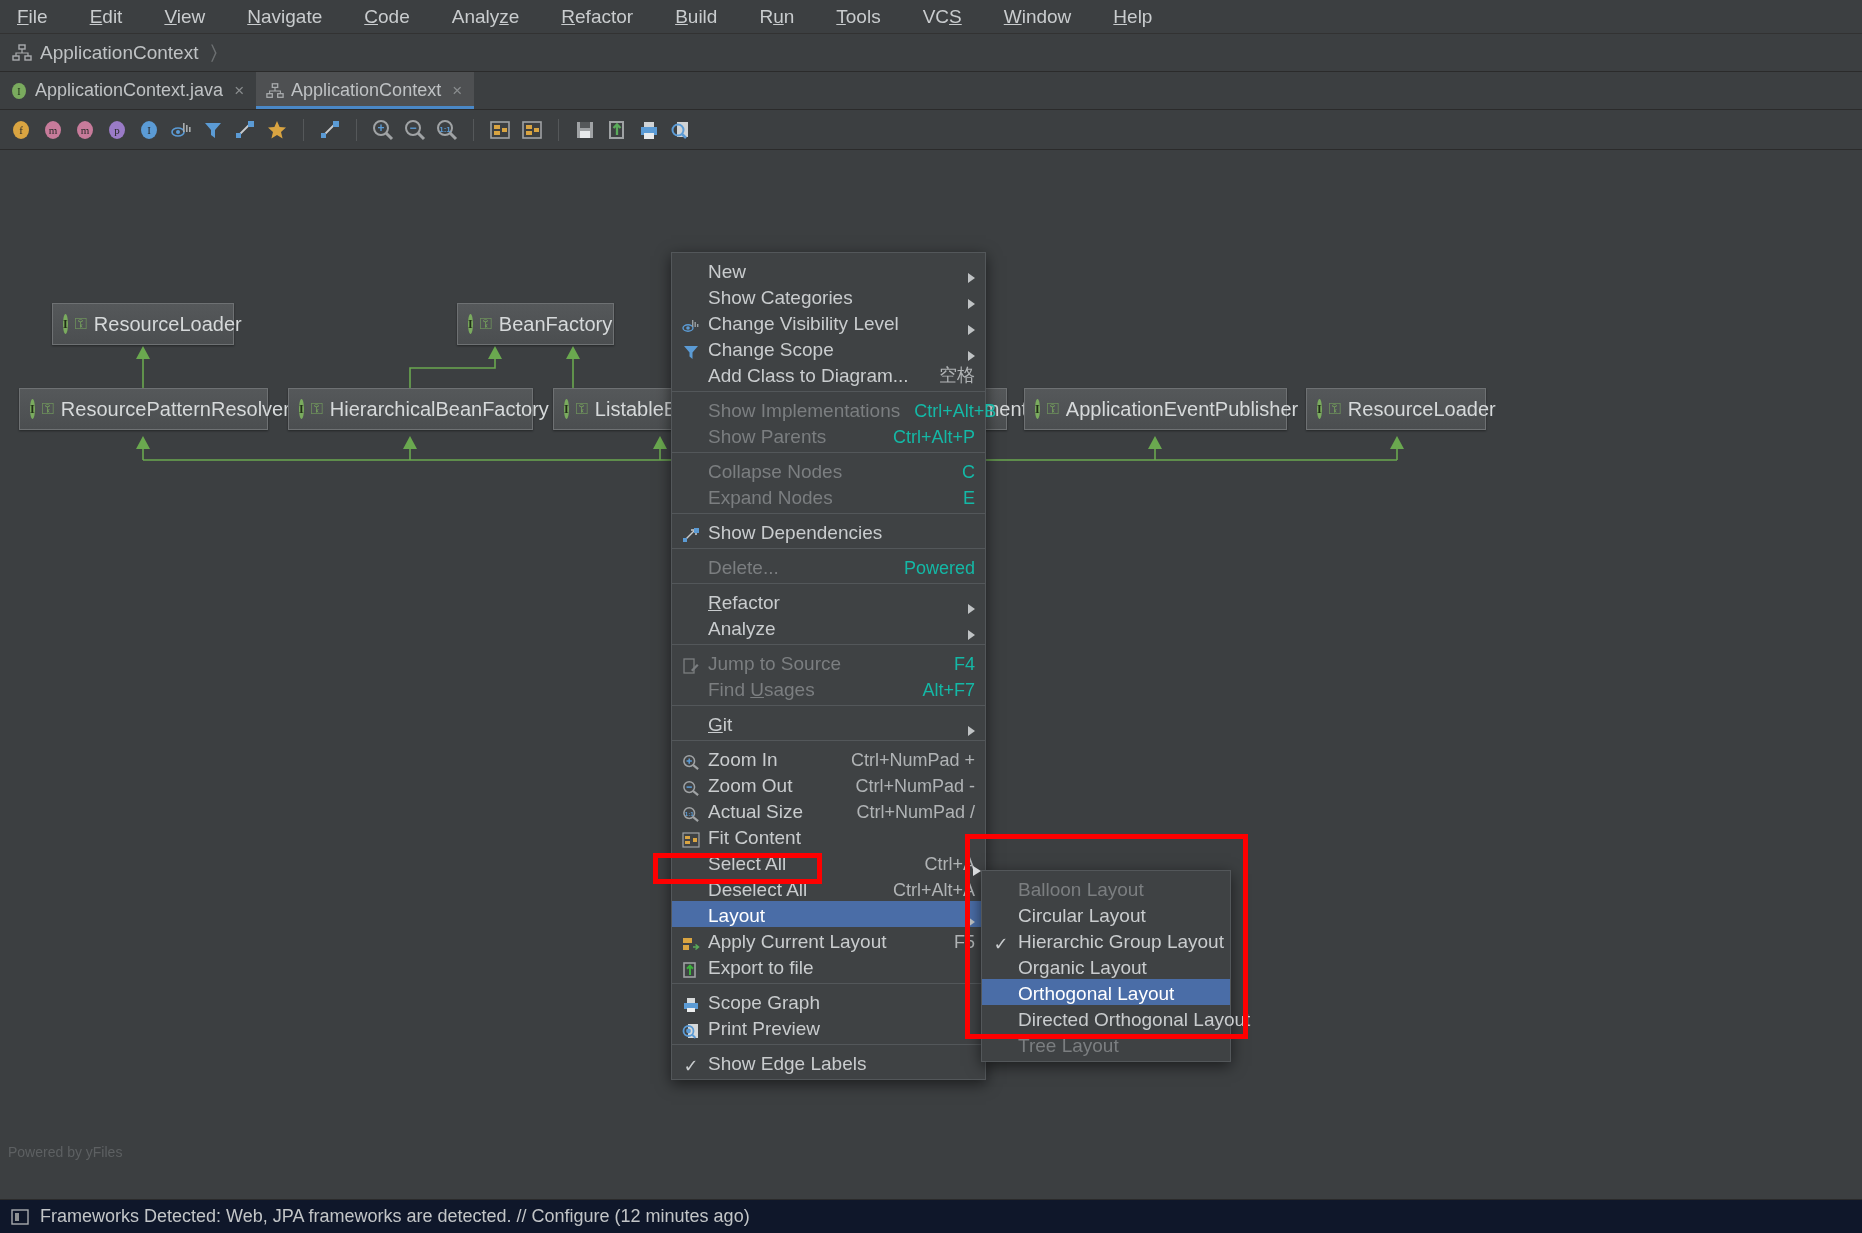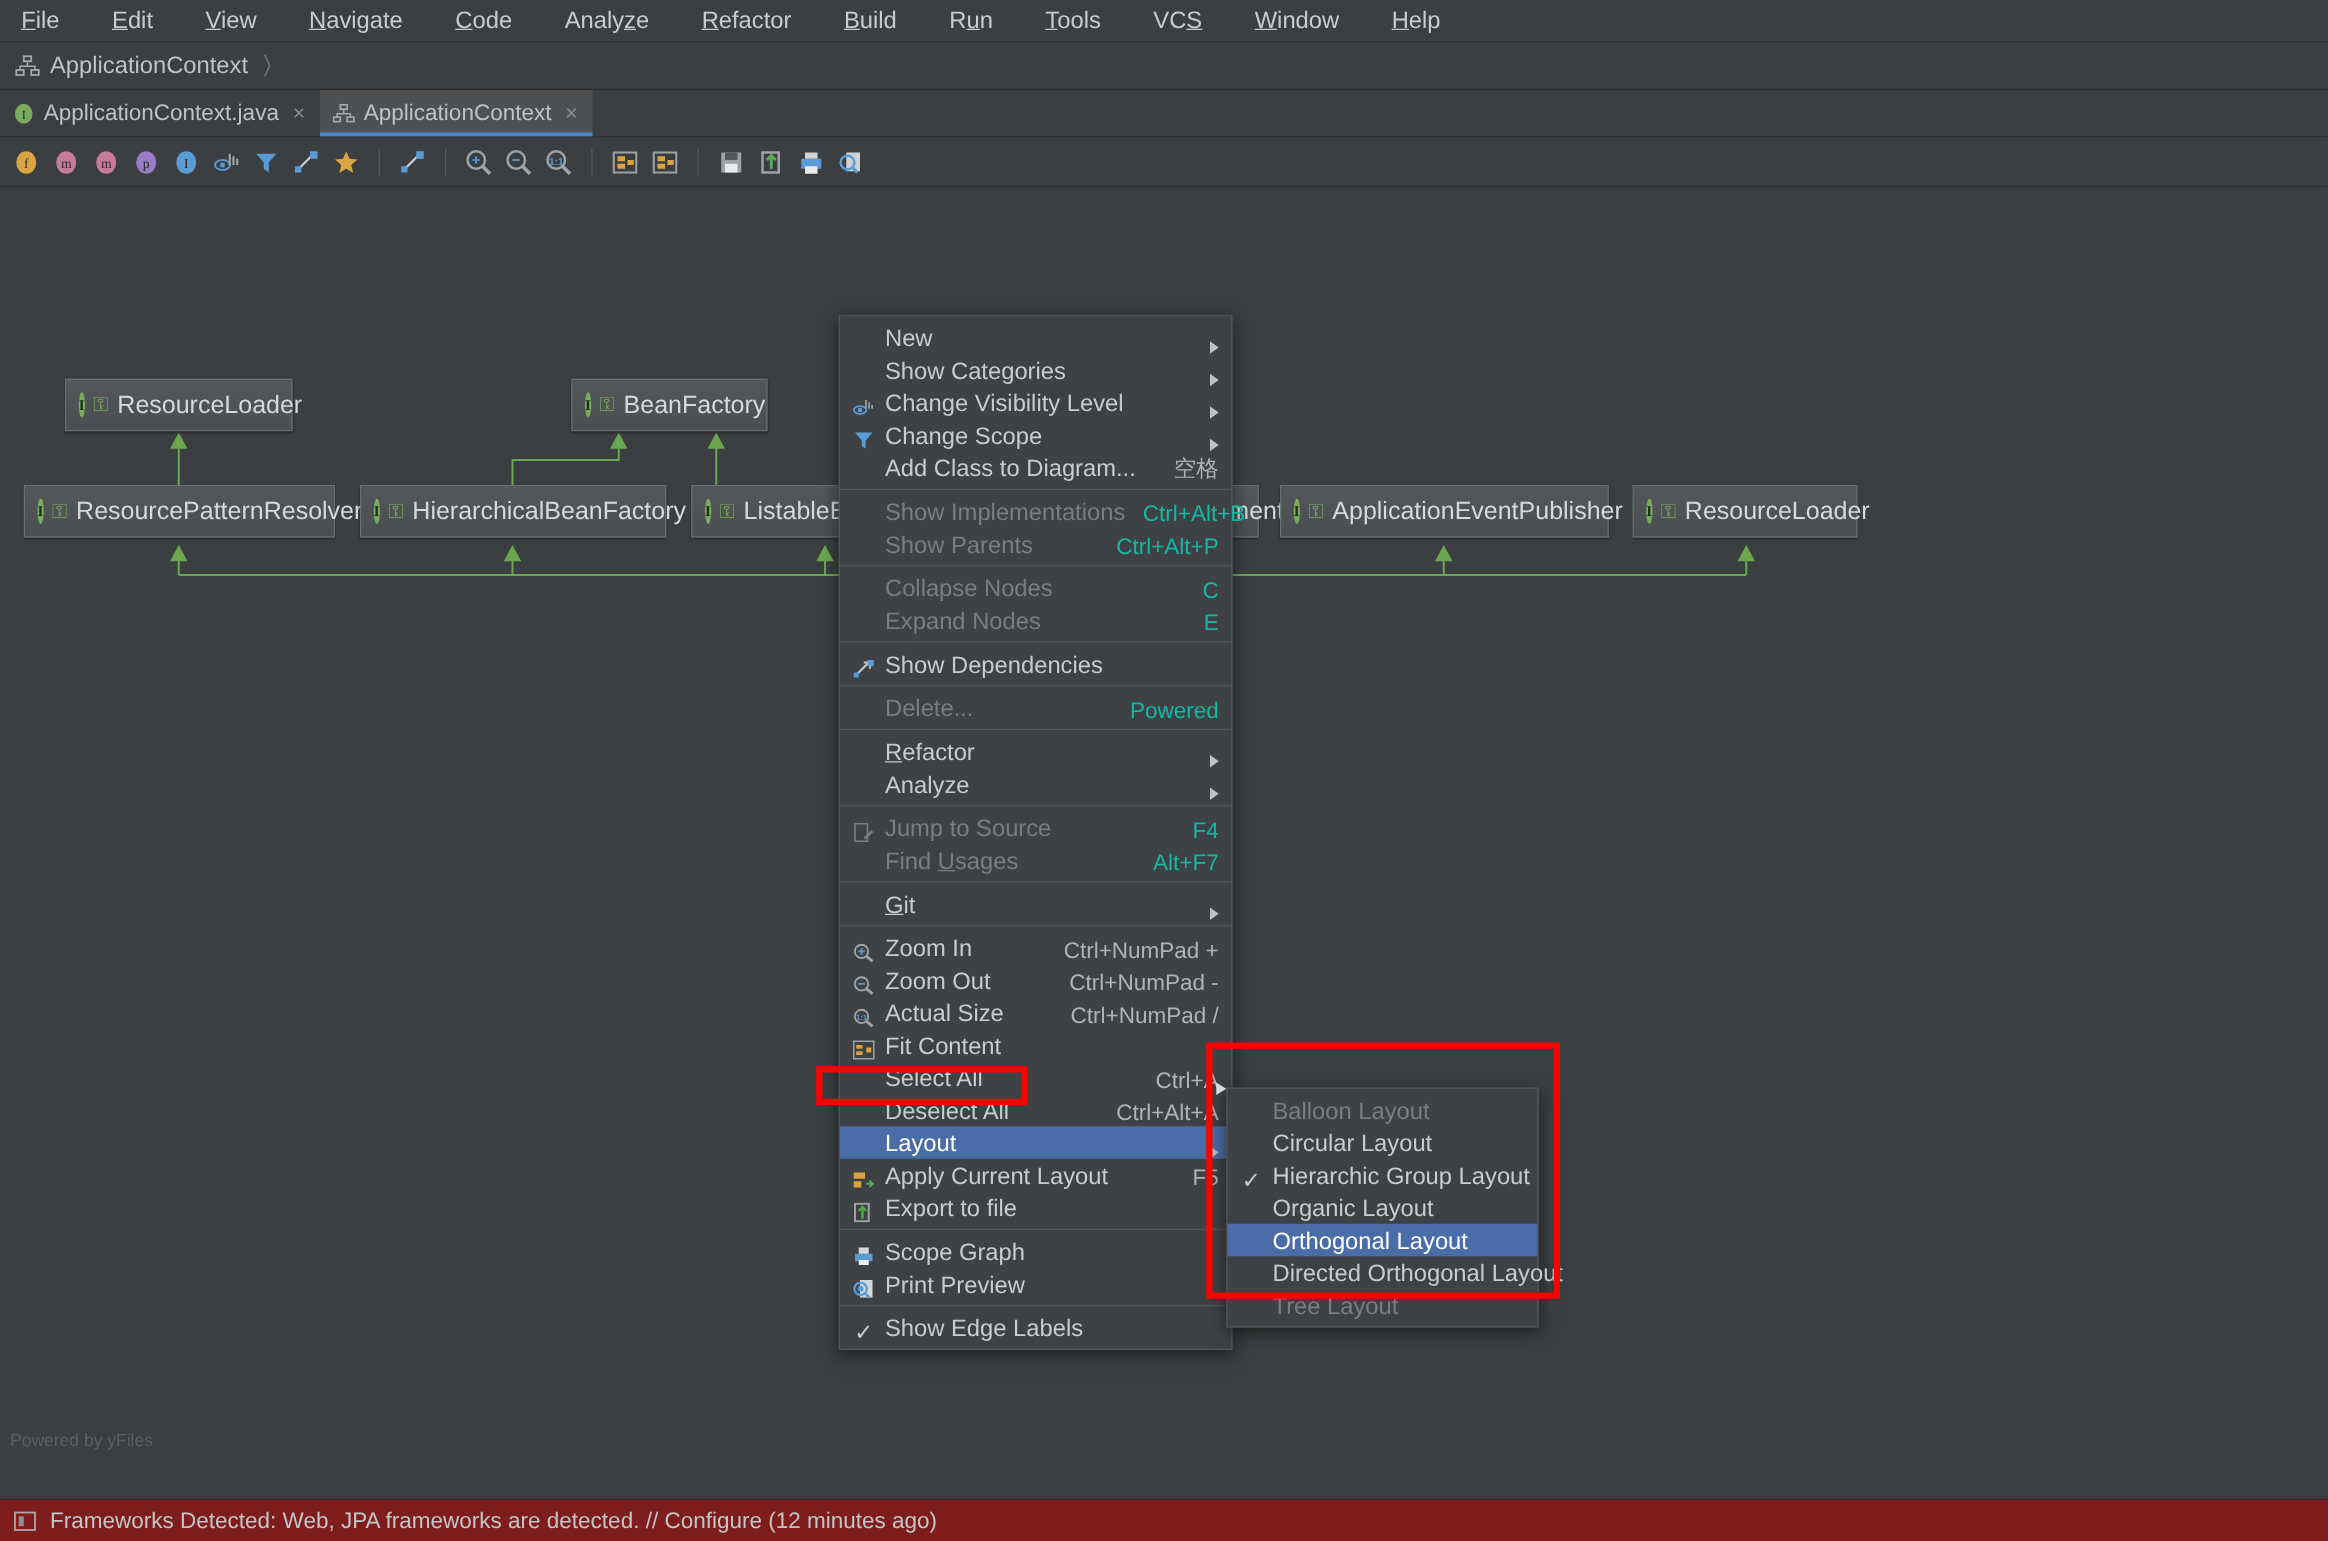--- a/index.html
+++ b/index.html
@@ -86,21 +86,21 @@
   .lock-ic { color: #7aab5e; font-size: 16px; }
 
   #watermark {
     position: absolute; left: 8px; bottom: 46px;
     color: #5d6062; font-size: 14px;
   }
 
   
   #statusbar {
     position: absolute; bottom: 0; left: 0; width: 1862px; height: 34px;
-    background: #7f1d1d; display: flex; align-items: center;
+    background: #0f172a; display: flex; align-items: center;
     padding-left: 10px; gap: 10px; border-top: 1px solid #2b2b2b;
   }
   #statusbar .st-text { color: #c2c5c7; font-size: 18px; }
 
   
   #ctxmenu {
     position: absolute; left: 671px; top: 252px; width: 315px;
     background: #3f4244; border: 1px solid #53575a;
     box-shadow: 0 4px 14px rgba(0,0,0,.55);
     padding: 4px 0; z-index: 50;

